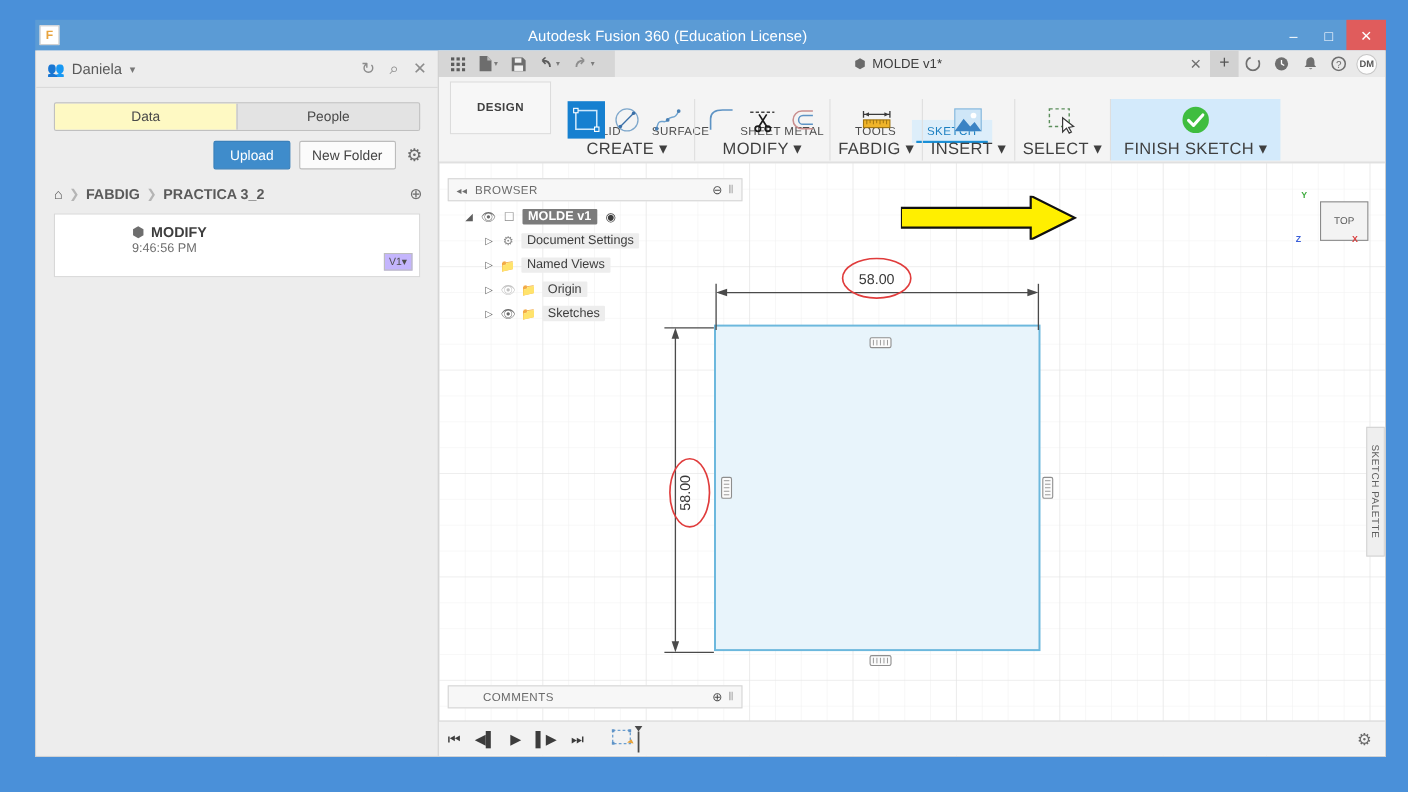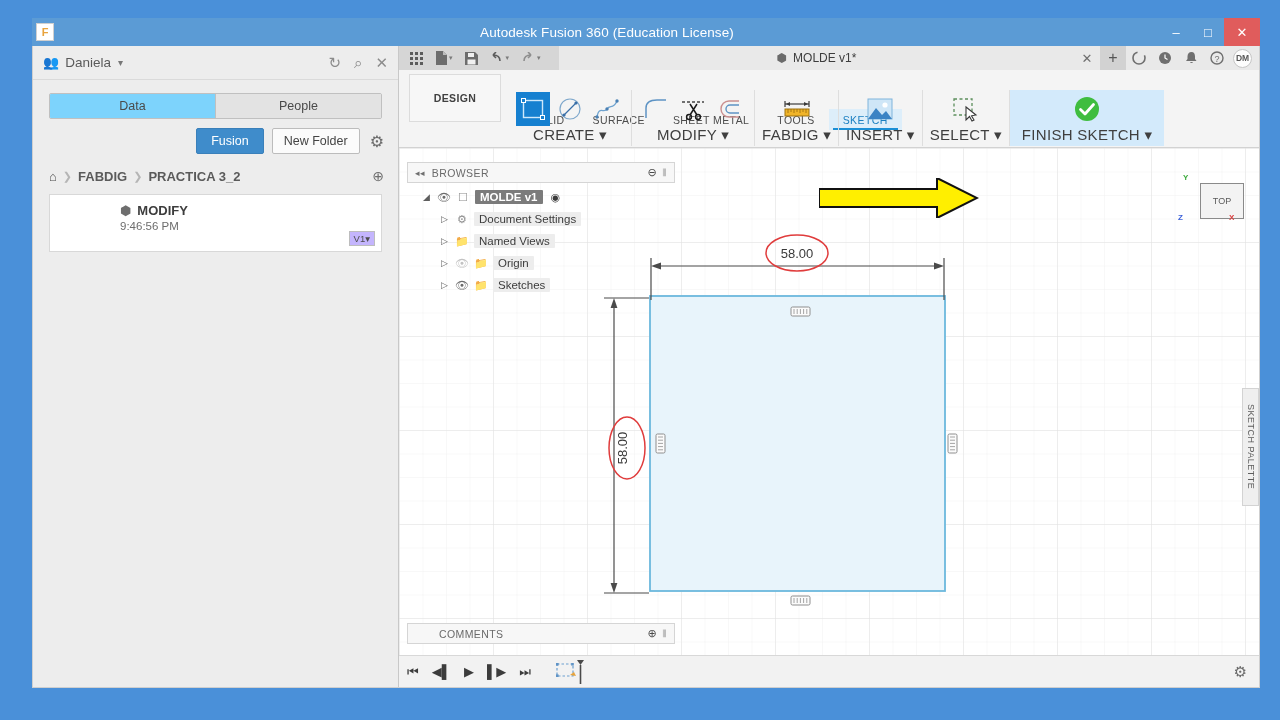--- a/index.html
+++ b/index.html
@@ -57,21 +57,21 @@
   .dp-ico { color: #8c8c8c; font-size: 15px; line-height: 1; }
 
   .dp-tabs {
     display: flex; margin: 13px 16px 0 16px; border: 1px solid #c0c0c0;
     border-radius: 2px; overflow: hidden; height: 26px;
   }
   .dp-tab {
     flex: 1; display: flex; align-items: center; justify-content: center;
     font-size: 12.5px; color: #4a4a4a; background: #e3e3e3;
   }
-  .dp-tab.active { background: #7dd3fc; }
+  .dp-tab.active { background: #fef9c3; }
   .dp-tab + .dp-tab { border-left: 1px solid #c0c0c0; }
 
   .dp-actions {
     display: flex; align-items: center; justify-content: flex-end;
     gap: 8px; margin: 9px 14px 0 0;
   }
   .btn-upload {
     background: #3f8ccb; color: #fff; font-size: 12.5px; padding: 5px 14px;
     border: 1px solid #3a80ba; border-radius: 2px;
   }
@@ -253,21 +253,21 @@
           <span class="dp-ico">✕</span>
         </div>
       </div>
 
       <div class="dp-tabs">
         <div class="dp-tab active">Data</div>
         <div class="dp-tab">People</div>
       </div>
 
       <div class="dp-actions">
-        <div class="btn-upload">Fusion</div>
+        <div class="btn-upload">Upload</div>
         <div class="btn-newfolder">New Folder</div>
         <span class="dp-gear">⚙</span>
       </div>
 
       <div class="dp-breadcrumb">
         <span class="bc-home">⌂</span>
         <span class="bc-sep">❯</span>
         <span class="bc-item">FABDIG</span>
         <span class="bc-sep">❯</span>
         <span class="bc-item">PRACTICA 3_2</span>

